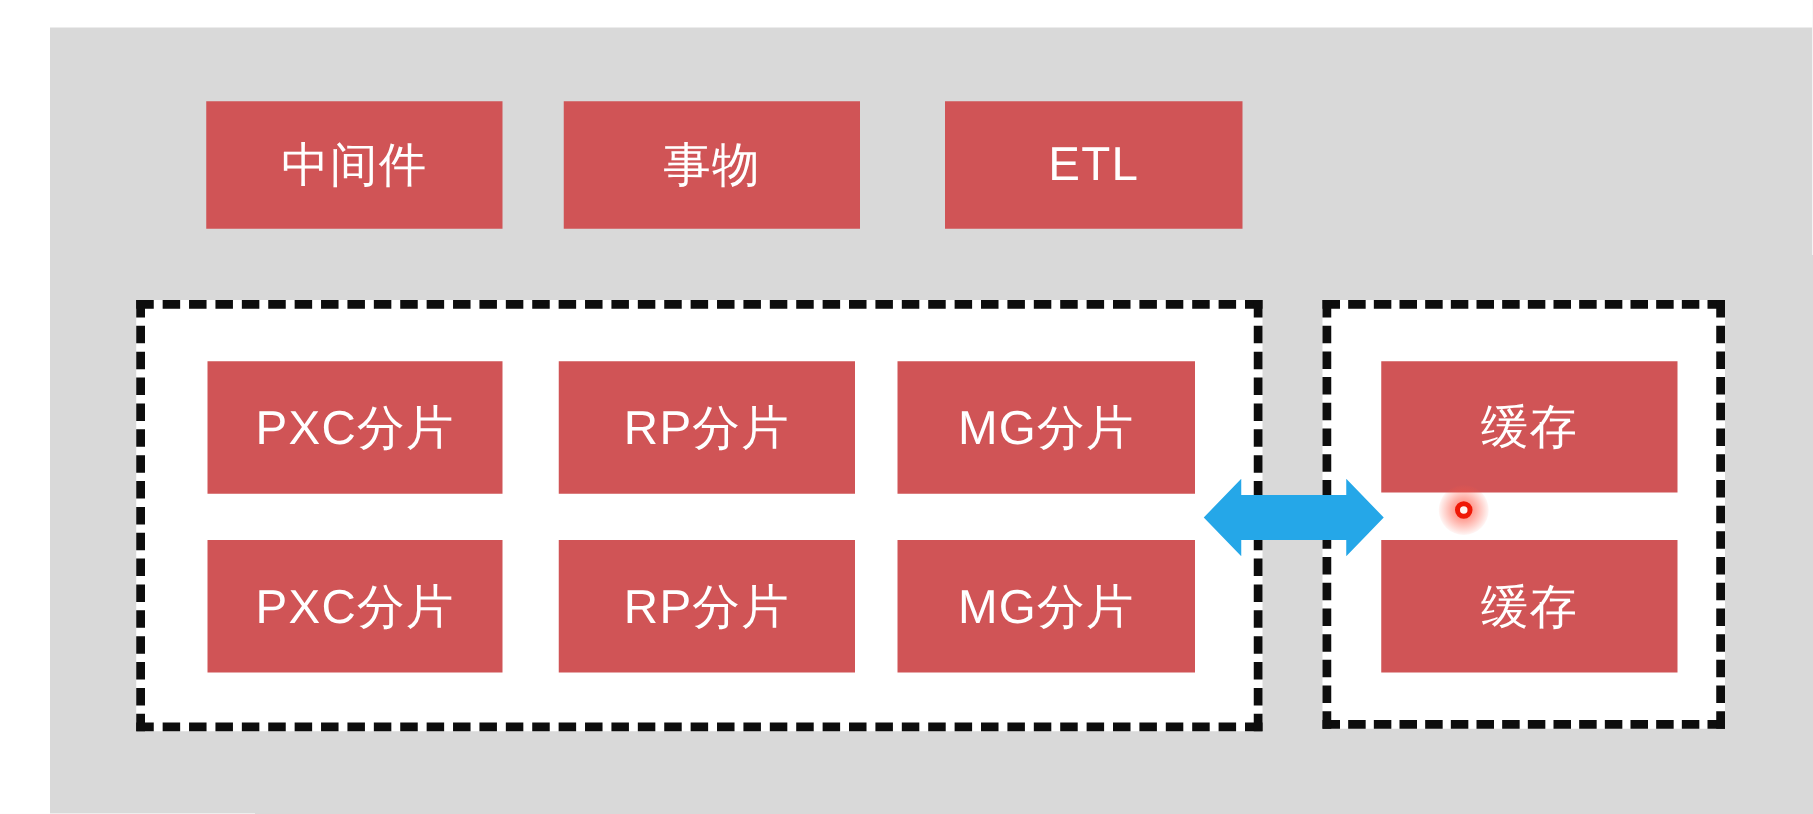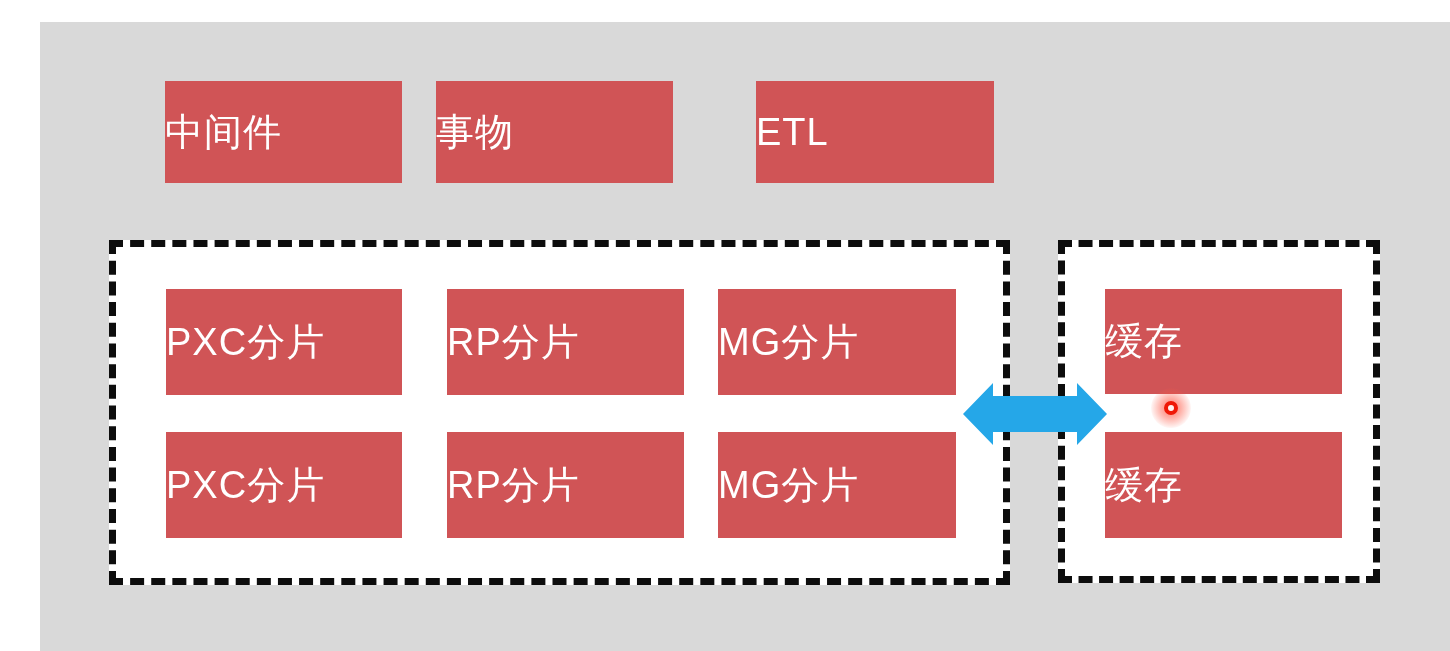--- a/index.html
+++ b/index.html
@@ -22,28 +22,28 @@
     width: 1410px;
     height: 629px;
     background: #d9d9d9;
   }
   .rbox {
     position: absolute;
     background: #d05456;
     color: #ffffff;
     display: flex;
     align-items: center;
-    justify-content: flex-start;
+    justify-content: center;
     font-size: 38px;
     letter-spacing: 1px;
     white-space: nowrap;
   }
   
   .b-mid  { left: 165px; top: 81px; width: 237px; height: 102px; }
-  .b-shi  { left: 436px; top: 81px; width: 237px; height: 102px; }
+  .b-shi  { left: 451px; top: 81px; width: 237px; height: 102px; }
   .b-etl  { left: 756px; top: 81px; width: 238px; height: 102px; }
   
   .dashed {
     position: absolute;
     background: #ffffff;
     border: 7px dashed #0d0d0d;
     box-sizing: border-box;
   }
   .cluster-left  { left: 109px;  top: 240px; width: 901px; height: 345px; }
   .cluster-right { left: 1058px; top: 240px; width: 322px; height: 343px; }

